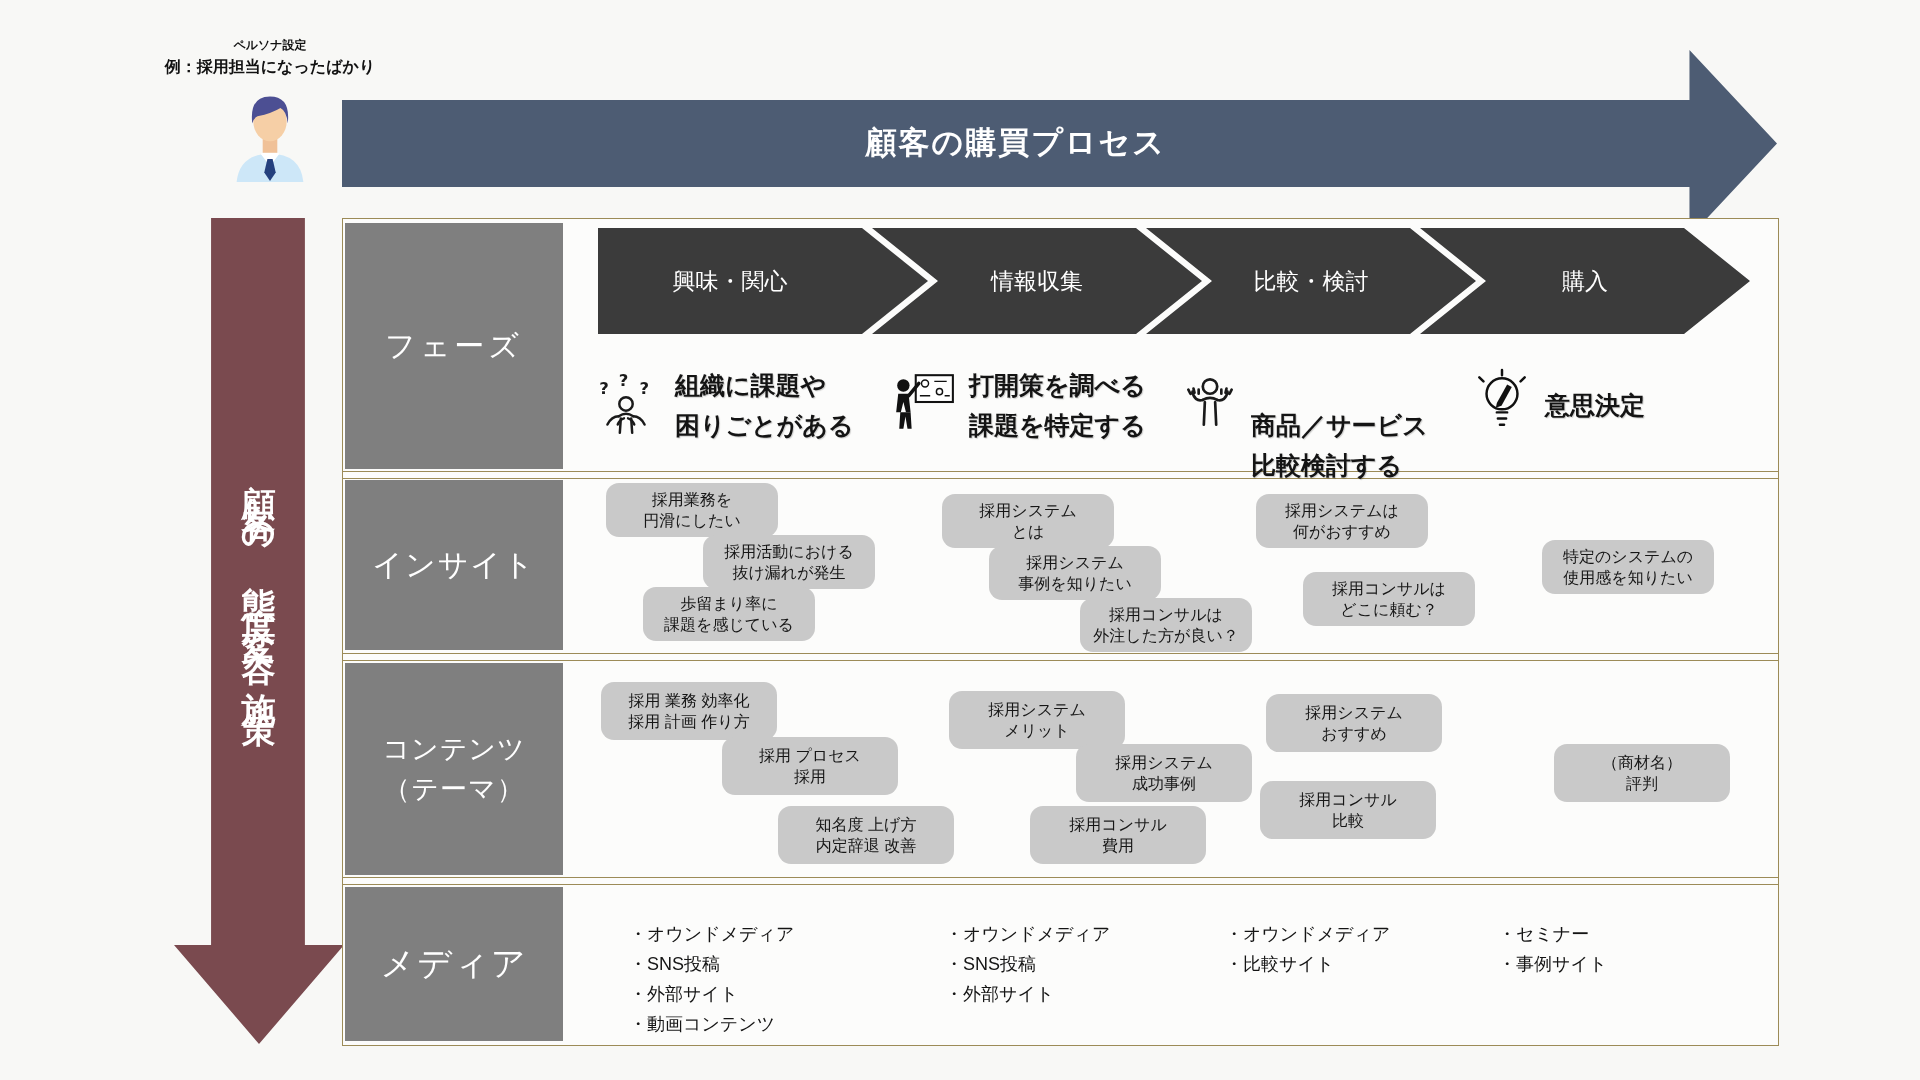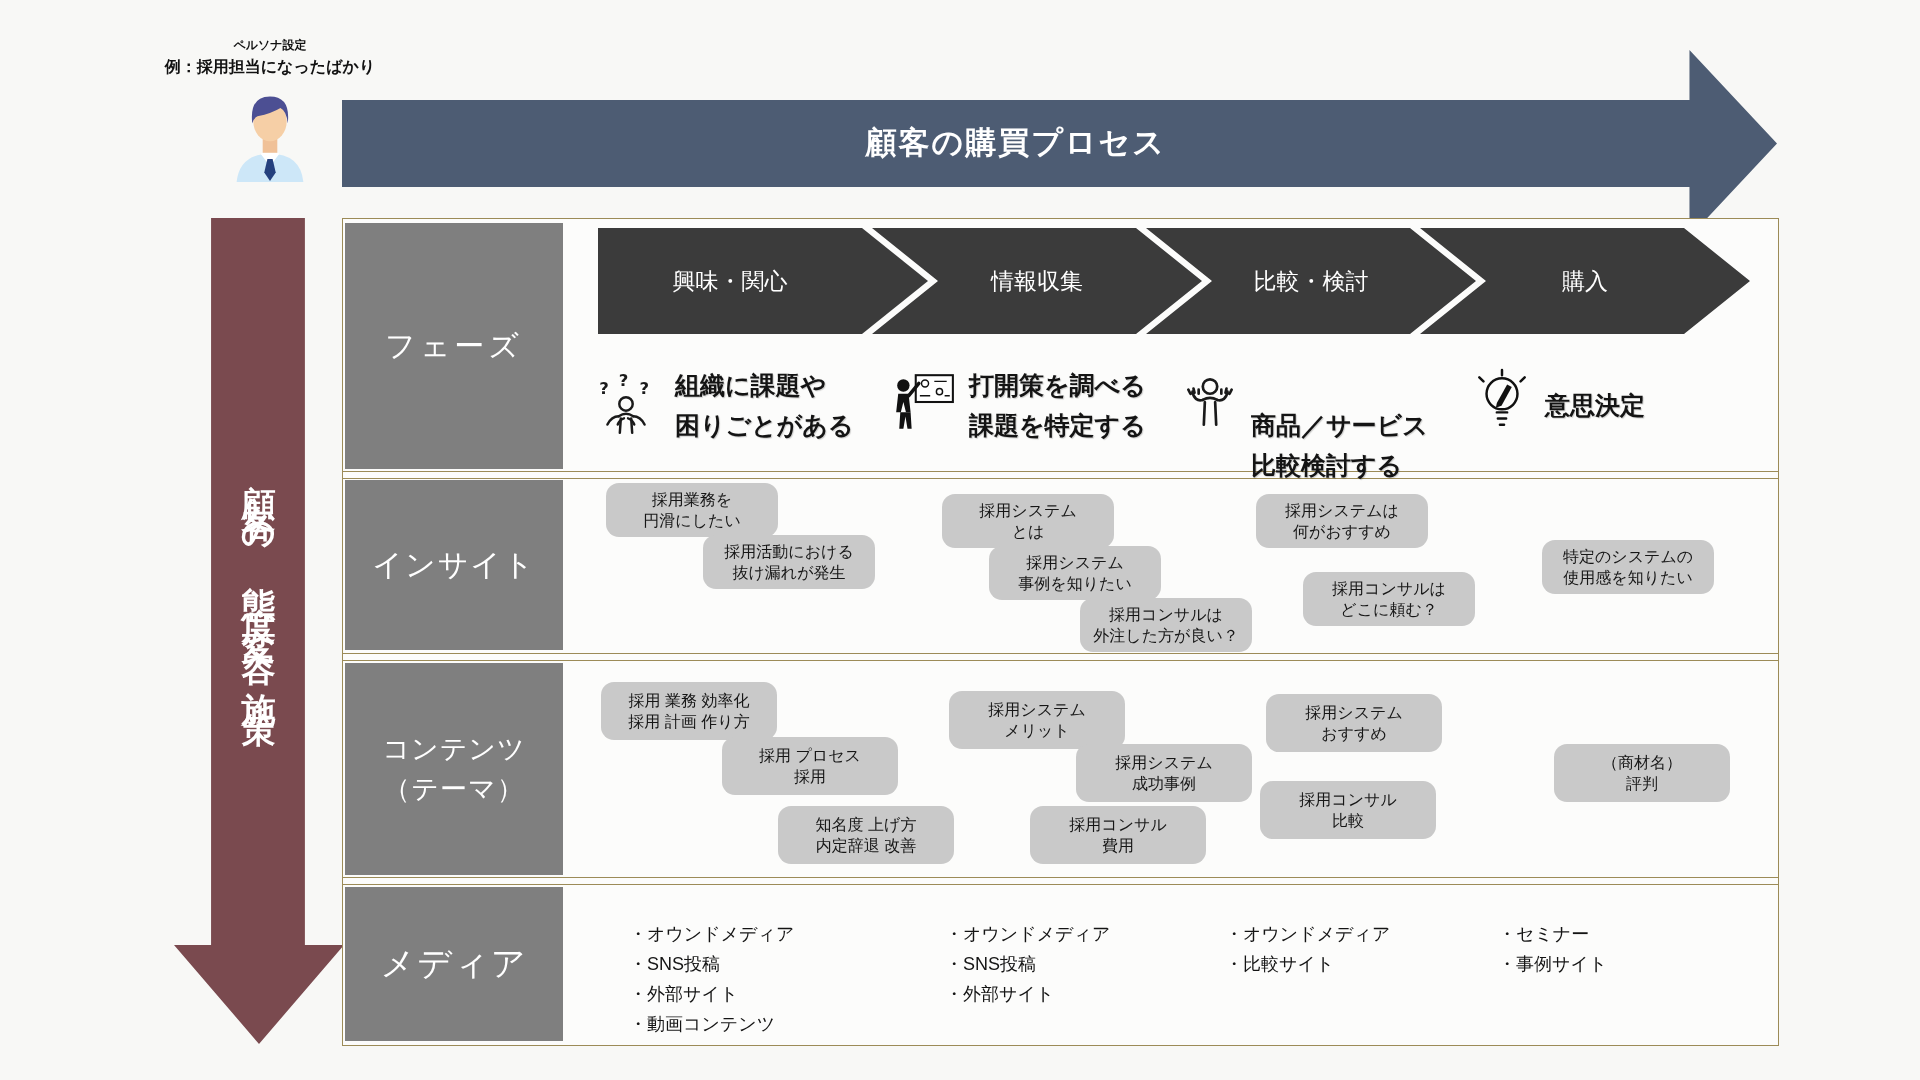--- a/index.html
+++ b/index.html
@@ -211,20 +211,24 @@
   </div>
 
   <div class="abs bubble ins ib1">
     <span>採用業務を</span>
     <span>円滑にしたい</span>
   </div>
   <div class="abs bubble ins ib2">
     <span>採用活動における</span>
     <span>抜け漏れが発生</span>
   </div>
+  <div class="abs bubble ins ib3">
+    <span>歩留まり率に</span>
+    <span>課題を感じている</span>
+  </div>
   <div class="abs bubble ins ib4">
     <span>採用システム</span>
     <span>とは</span>
   </div>
   <div class="abs bubble ins ib5">
     <span>採用システム</span>
     <span>事例を知りたい</span>
   </div>
   <div class="abs bubble ins ib6">
     <span>採用コンサルは</span>

